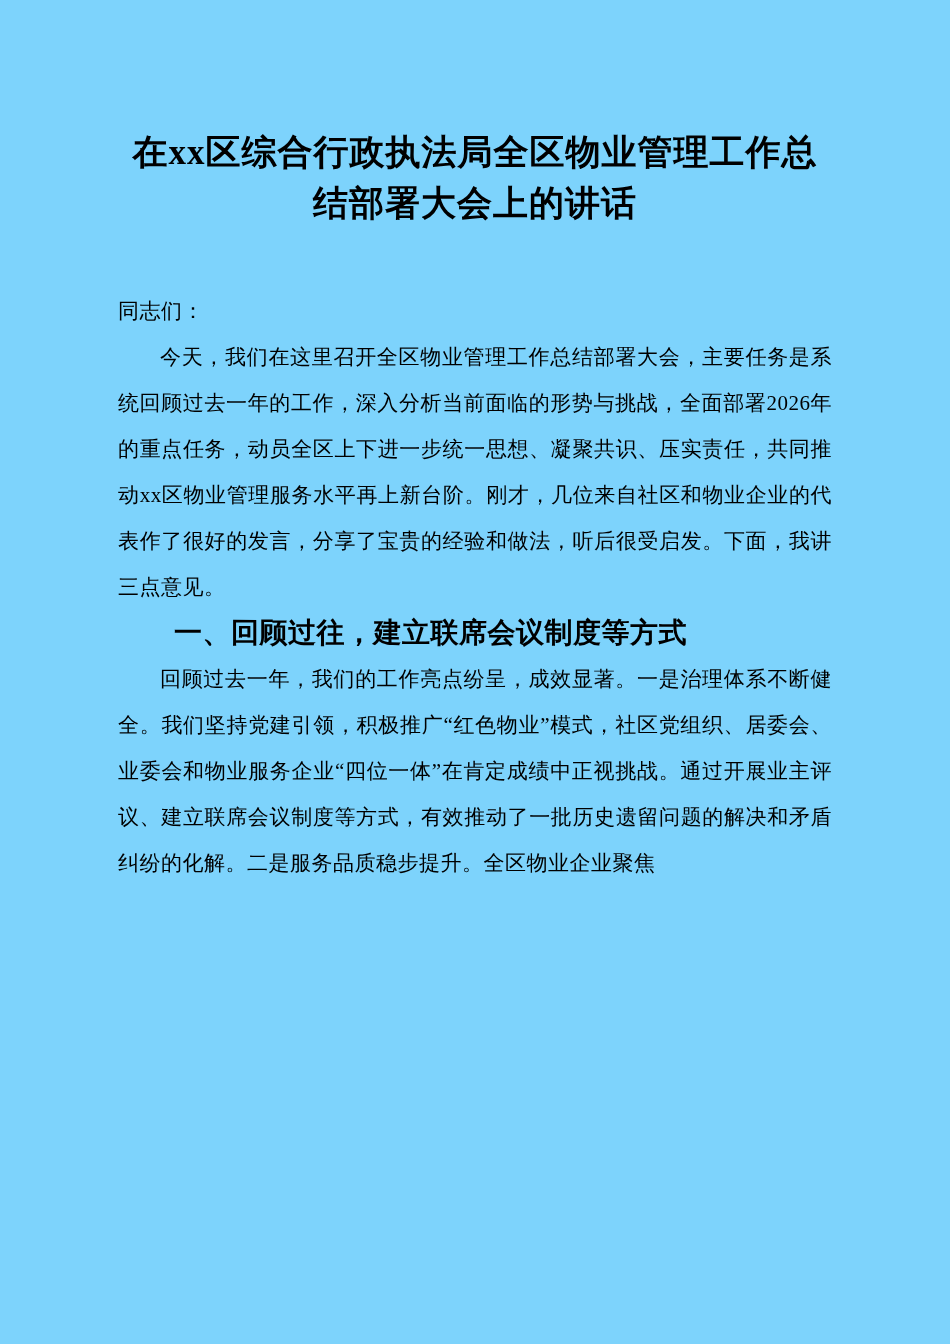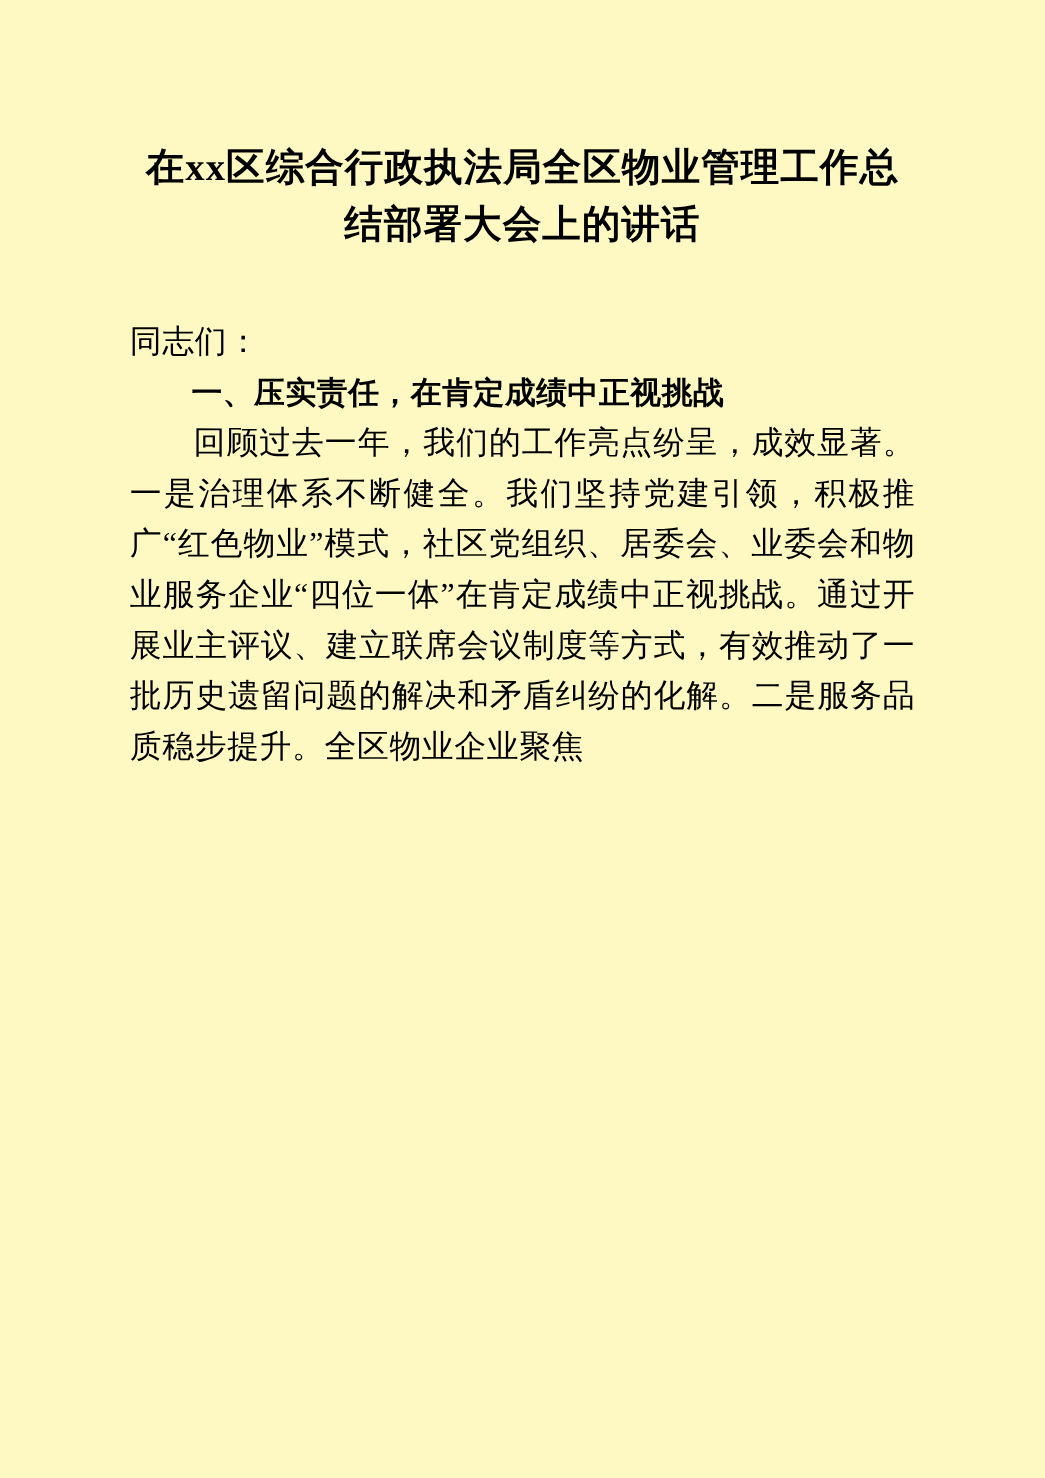--- a/index.html
+++ b/index.html
@@ -5,39 +5,39 @@
   html, body {
     margin: 0;
     padding: 0;
     background: #e8e8e8;
   }
   .page {
     position: relative;
     width: 950px;
     height: 1344px;
     margin: 0 auto;
-    background: #fef9c3;
+    background: #7dd3fc;
     box-sizing: border-box;
     padding: 128px 118px 0 118px;
     font-family: "Liberation Serif", "DejaVu Serif", serif;
     color: #000000;
     overflow: hidden;
   }
   .doc-title {
     font-size: 35px;
     font-weight: bold;
     text-align: center;
     line-height: 1.45;
     margin: 0 10px 58px 10px;
     letter-spacing: 1px;
     font-family: "Liberation Serif", "DejaVu Serif", serif;
   }
   .doc-body p {
     margin: 0;
-    font-size: 29px;
+    font-size: 21px;
     line-height: 46px;
     text-align: justify;
     letter-spacing: 0.5px;
   }
   .doc-body p.indent {
     text-indent: 2em;
   }
   .doc-body p.section-heading {
     font-weight: bold;
     text-indent: 2em;
@@ -47,19 +47,20 @@
 </style>
 </head>
 <body>
 
 <div class="page">
   <h1 class="doc-title">在xx区综合行政执法局全区物业管理工作总结部署大会上的讲话</h1>
 
   <div class="doc-body">
     <p>同志们：</p>
 
+    <p class="indent">今天，我们在这里召开全区物业管理工作总结部署大会，主要任务是系统回顾过去一年的工作，深入分析当前面临的形势与挑战，全面部署2026年的重点任务，动员全区上下进一步统一思想、凝聚共识、压实责任，共同推动xx区物业管理服务水平再上新台阶。刚才，几位来自社区和物业企业的代表作了很好的发言，分享了宝贵的经验和做法，听后很受启发。下面，我讲三点意见。</p>
 
-    <p class="section-heading">一、压实责任，在肯定成绩中正视挑战</p>
+    <p class="section-heading">一、回顾过往，建立联席会议制度等方式</p>
 
 
     <p class="indent">回顾过去一年，我们的工作亮点纷呈，成效显著。一是治理体系不断健全。我们坚持党建引领，积极推广“红色物业”模式，社区党组织、居委会、业委会和物业服务企业“四位一体”在肯定成绩中正视挑战。通过开展业主评议、建立联席会议制度等方式，有效推动了一批历史遗留问题的解决和矛盾纠纷的化解。二是服务品质稳步提升。全区物业企业聚焦</p>
   </div>
 </div>
 
 </body></html>

